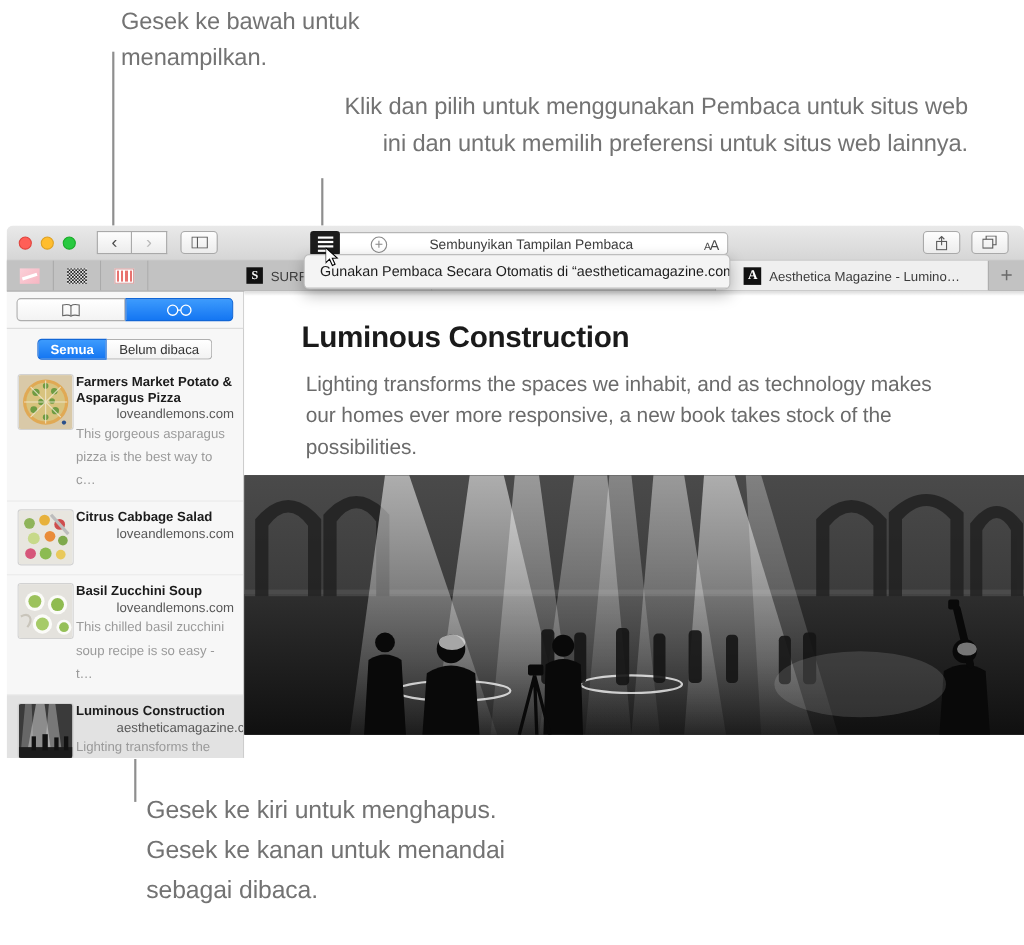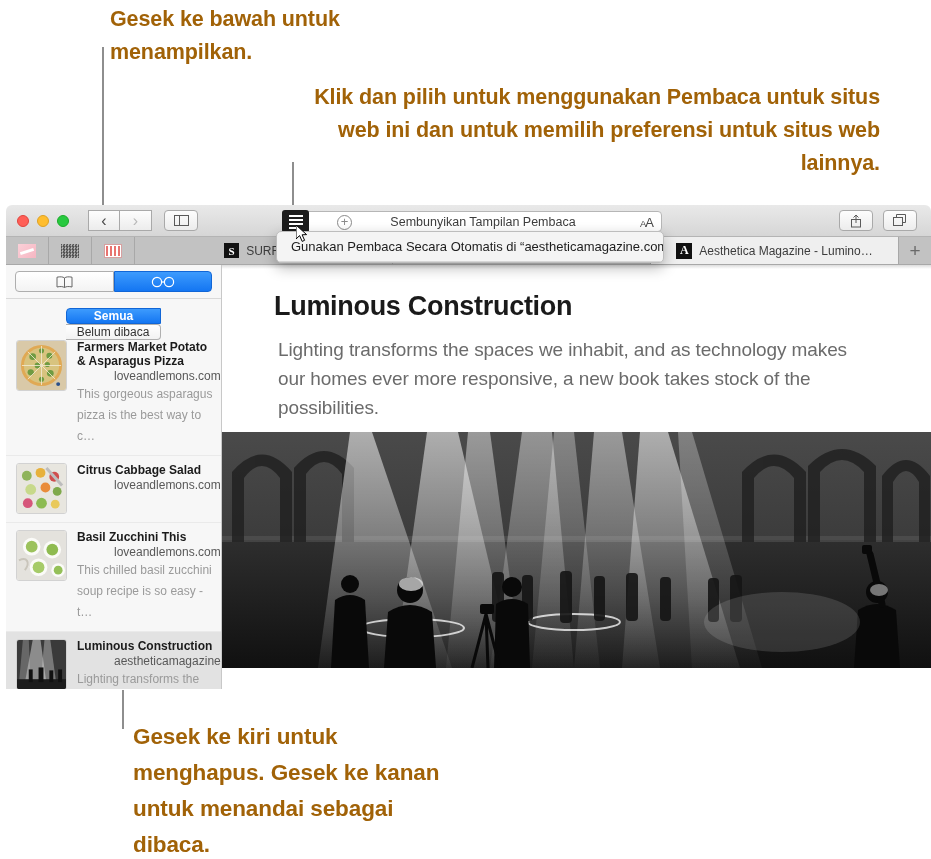--- a/index.html
+++ b/index.html
@@ -8,27 +8,26 @@
     width: 931px; height: 859px;
     background: #ffffff;
     font-family: "Liberation Sans", sans-serif;
     overflow: hidden;
   }
   #root { position: relative; width: 931px; height: 859px; background: #fff; }
 
   
   .callout {
     position: absolute;
-    color: #a16207;
+    color: #737373;
     font-size: 21.5px;
     line-height: 33px;
     font-family: "Liberation Sans", sans-serif;
     white-space: pre-line;
     letter-spacing: -0.1px;
-    font-weight: bold;
   }
   #callout-top-left  { left: 110px; top: 3px;  width: 330px; }
   #callout-top-right { left: 300px; top: 81px; width: 580px; text-align: right; }
   #callout-bottom    { left: 133px; top: 719px; width: 330px; font-size: 22.5px; line-height: 36px; }
 
   .leader {
     position: absolute;
     width: 2px;
     background: #8e8e8e;
   }
@@ -191,21 +190,21 @@
     border: 1px solid #aeaeae;
     display: flex; align-items: center; justify-content: center;
   }
   #seg-bookmarks { background: linear-gradient(#fff,#f3f3f3); border-radius: 4px 0 0 4px; color:#555; }
   #seg-readinglist {
     background: linear-gradient(#3d9bfd,#1476f2);
     border-color: #1166d6; border-radius: 0 4px 4px 0; color: #fff;
   }
 
   #filter-row { padding: 9px 0 0; display:flex; justify-content:center; }
-  .smallseg-wrap { display: flex; height: 19px; font-size: 12px; flex-direction: column; }
+  .smallseg-wrap { display: flex; height: 19px; font-size: 12px; }
   .smallseg {
     display: flex; align-items: center; justify-content: center;
     padding: 0 11px;
     border: 1px solid #b0b0b0;
   }
   #filter-all {
     background: linear-gradient(#3d9bfd,#1476f2); color:#fff;
     border-color:#1166d6; border-radius: 4px 0 0 4px; font-weight: 600;
   }
   #filter-unread {
@@ -220,21 +219,21 @@
     border-radius: 4px;
     display: flex; align-items: center; justify-content: center;
     gap: 6px;
     color: #a6a6a6; font-size: 12.5px;
   }
   .mag { width: 9px; height: 9px; border: 1.5px solid #a6a6a6; border-radius: 50%; position: relative; }
   .mag::after { content:""; position:absolute; width:4px; height:1.5px; background:#a6a6a6; right:-4px; bottom:0; transform: rotate(45deg); }
 
   #rl-list { margin-top: 6px; flex: 1; overflow: hidden; }
   .rl-item {
-    display: flex; gap: 10px;
+    display: flex; gap: 2px;
     padding: 7px 8px 8px 10px;
     border-bottom: 1px solid #eaeaea;
   }
   .rl-item.selected { background: #e2e2e2; }
   .rl-thumb { width: 51px; height: 51px; flex: none; border-radius: 3px; border: 1px solid #d2d2d2; overflow:hidden; }
   .rl-text { flex: 1; min-width: 0; }
   .rl-title { font-size: 12px; font-weight: bold; color: #1b1b1b; line-height: 14px; }
   .rl-site  { font-size: 12px; color: #585858; line-height: 16px; margin-left: 37px; }
   .rl-desc  { font-size: 12px; color: #9a9a9a; line-height: 21px; }
 
@@ -478,21 +477,21 @@
                     <circle cx="36" cy="19" r="6" fill="#8fbb50"></circle>
                   <circle cx="22" cy="37" r="9" fill="#fbfbf8"></circle>
                     <circle cx="22" cy="37" r="6" fill="#a6cb68"></circle>
                   <circle cx="42" cy="40" r="7" fill="#fbfbf8"></circle>
                     <circle cx="42" cy="40" r="4.5" fill="#95c058"></circle>
                 </g>
                 <path d="M2 30 C10 26 14 32 8 40" stroke="#c9c5bb" stroke-width="2" fill="none"></path>
               </svg>
             </div>
             <div class="rl-text">
-              <div class="rl-title">Basil Zucchini This</div>
+              <div class="rl-title">Basil Zucchini Soup</div>
               <div class="rl-site">loveandlemons.com</div>
               <div class="rl-desc">This chilled basil zucchini soup recipe is so easy - t…</div>
             </div>
           </div>
 
           <div class="rl-item selected">
             <div class="rl-thumb">
               <svg width="100%" height="100%" viewBox="0 0 50 50" preserveAspectRatio="none">
                 <rect width="50" height="50" fill="#3a3a3a"></rect>
                 <polygon points="16,0 24,0 30,44 8,44" fill="#cfcfcf" opacity=".55"></polygon>

